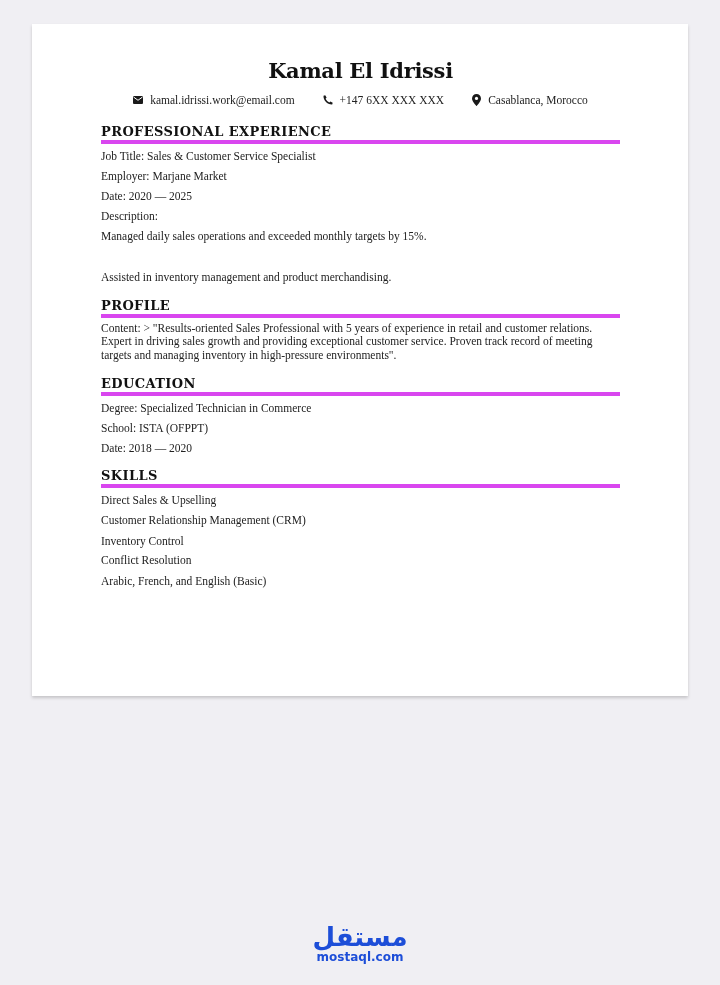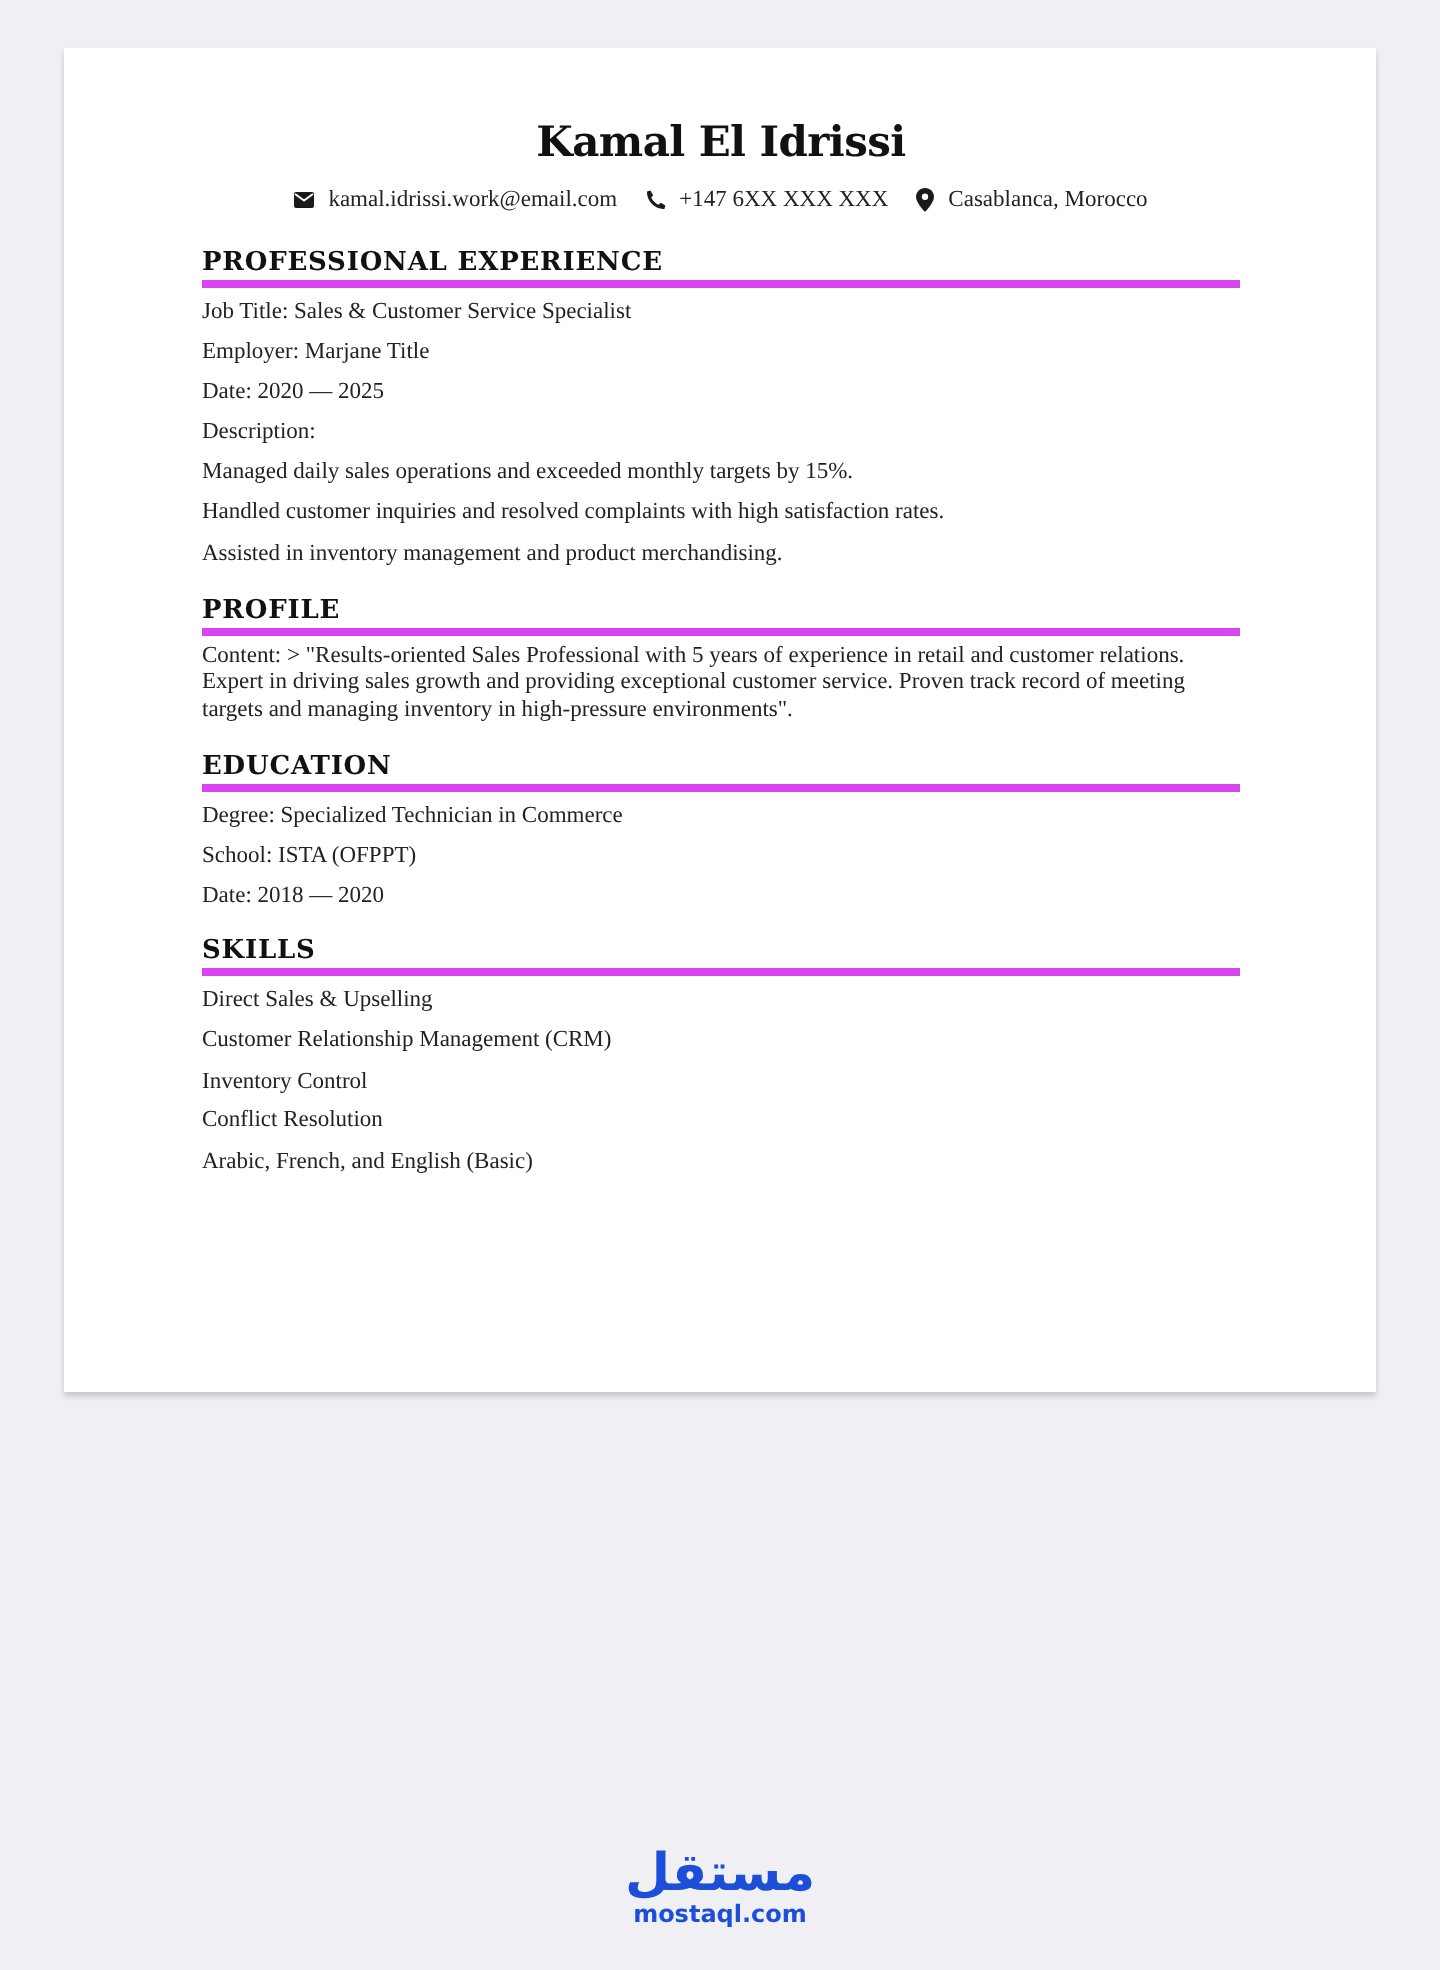--- a/index.html
+++ b/index.html
@@ -47,21 +47,21 @@
     display: flex;
     justify-content: center;
     align-items: center;
     font-family: "Liberation Serif", serif;
     font-size: 11.5px;
     color: #222;
   }
   .contact-item {
     display: flex;
     align-items: center;
-    margin: 0 4px;
+    margin: 0 18px;
   }
   .contact-item svg {
     margin-right: 7px;
   }
   .section {
     position: absolute;
     left: 0;
     width: 519px;
   }
   .section-title {
@@ -138,25 +138,24 @@
           <path d="M4.5 0 C2 0 0 2 0 4.4 C0 7.5 4.5 12 4.5 12 C4.5 12 9 7.5 9 4.4 C9 2 7 0 4.5 0 Z" fill="#1a1a1a"></path>
           <circle cx="4.5" cy="4.4" r="1.6" fill="#ffffff"></circle>
         </svg>
         <span>Casablanca, Morocco</span>
       </div>
     </div>
 
     <div class="section" style="top:99px">
       <div class="section-title">PROFESSIONAL EXPERIENCE</div>
       <div class="line" style="position:absolute;top:27px">Job Title: Sales &amp; Customer Service Specialist</div>
-      <div class="line" style="position:absolute;top:47px">Employer: Marjane Title</div>
+      <div class="line" style="position:absolute;top:47px">Employer: Marjane Market</div>
       <div class="line" style="position:absolute;top:67px">Date: 2020 — 2025</div>
       <div class="line" style="position:absolute;top:87px">Description:</div>
       <div class="line" style="position:absolute;top:107px">Managed daily sales operations and exceeded monthly targets by 15%.</div>
-      <div class="line" style="position:absolute;top:127px">Handled customer inquiries and resolved complaints with high satisfaction rates.</div>
       <div class="line" style="position:absolute;top:148px">Assisted in inventory management and product merchandising.</div>
     </div>
 
     <div class="section" style="top:273px">
       <div class="section-title">PROFILE</div>
       <div class="para">Content: &gt; "Results-oriented Sales Professional with 5 years of experience in retail and customer relations. Expert in driving sales growth and providing exceptional customer service. Proven track record of meeting targets and managing inventory in high-pressure environments".</div>
     </div>
 
     <div class="section" style="top:351px">
       <div class="section-title">EDUCATION</div>

